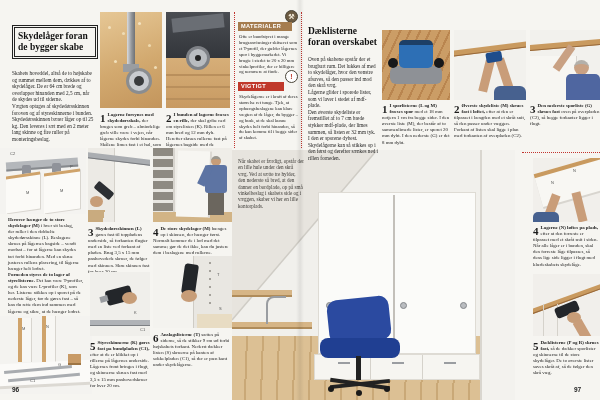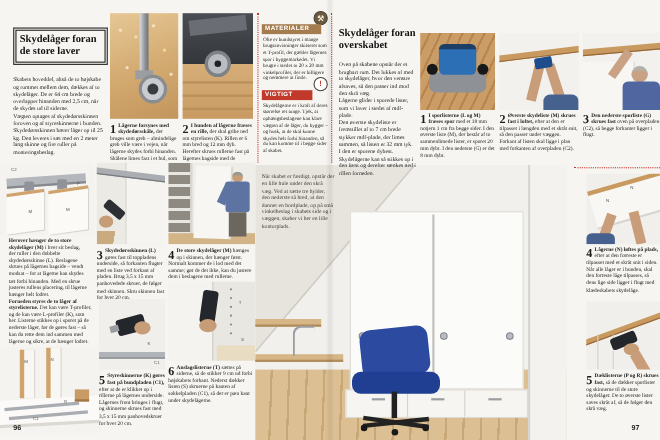--- a/index.html
+++ b/index.html
@@ -32,21 +32,21 @@
 </style>
 </head>
 <body>
 
 <div id="spread">
 
   <div class="abs" style="left:0;top:0;width:300px;height:400px;">
 
     <div class="abs titlebox" style="left:12px;top:25px;width:82px;">
       <div class="inner">
-          <div class="pgtitle">Skydelåger foran de store laver</div>
+          <div class="pgtitle">Skydelåger foran de bygger skabe</div>
         </div>
     </div>
 
     <div class="abs intro" style="left:12px;top:70px;width:82px;height:78px;">Skabets hoveddel, altså de to højskabe og rummet mellem dem, dækkes af to skydelåger. De er 64 cm brede og overlapper hinanden med 2,5 cm, når de skydes ud til siderne.
 Vægten optages af skydedørsskinnen foroven og af styreskinnerne i bunden.
 Skydedørsskinnen bærer låger op til 25 kg. Den leveres i sæt med en 2 meter lang skinne og fire ruller på monteringsbeslag.</div>
 
     <div class="abs ph" style="left:100px;top:12px;width:62px;height:96px;background:linear-gradient(160deg,#e6c795 0%,#d2a96f 55%,#c3955c 100%);">
       <div class="abs" style="left:8px;top:14px;width:3px;height:3px;border-radius:50%;background:#f2e1bd;box-shadow:14px 6px 0 #efdcb4,30px -4px 0 #f4e4c2,40px 18px 0 #eed9ae,6px 34px 0 #f2e0ba,46px 40px 0 #efdcb4,20px 52px 0 #f4e4c2;"></div>
       <div class="abs" style="left:27px;top:0;width:8px;height:56px;background:linear-gradient(90deg,#d9dbde,#8f9296 60%,#6f7276);"></div>
@@ -190,21 +190,21 @@
     <div class="abs" style="left:98px;top:232px;width:60px;height:4px;background:#222;transform:rotate(8deg);"></div>
     <div class="abs" style="left:96px;top:236px;width:6px;height:6px;border-radius:50%;background:#1a1a1a;box-shadow:28px 4px 0 #1a1a1a,56px 0 0 #1a1a1a;"></div>
     <div class="abs" style="left:248px;top:0;width:35px;height:250px;background:#f3f2ee;border-left:2px solid #d9d6cf;"></div>
     <div class="abs overlaytxt" style="left:6px;top:8px;width:66px;">Når skabet er færdigt, opstår der en lille hule under den skrå væg. Ved at sætte tre hylder, den nederste så bred, at den danner en bordplade, op på små vinkelbeslag i skabets side og i væggen, skaber vi her en lille kontorplads.</div>
   </div>
 
   <div class="abs" style="left:296px;top:0;width:8px;height:400px;background:linear-gradient(to right,rgba(0,0,0,0) 0,rgba(0,0,0,0.07) 50%,rgba(0,0,0,0) 100%);"></div>
 
   <div class="abs" style="left:300px;top:0;width:300px;height:400px;">
 
-    <div class="abs pgtitle" style="left:8px;top:26px;width:72px;">Skydelåger foran overskabet</div>
+    <div class="abs pgtitle" style="left:8px;top:26px;width:72px;">Dæklisterne foran overskabet</div>
     <div class="abs intro" style="left:8px;top:56px;width:70px;height:96px;">Oven på skabene opstår der et brugbart rum. Det lukkes af med to skydelåger, hvor den venstre afsaves, så den passer ind mod den skrå væg.
 Lågerne glider i sporede lister, som vi laver i stedet af mdf-plade.
 Den øverste skydeliste er fremstillet af to 7 cm brede stykker mdf-plade, der limes sammen, så listen er 32 mm tyk. I den er sporene dybest. Skydelågerne kan så stikkes op i den først og derefter sænkes ned i rillen forneden.</div>
 
     <div class="abs ph" style="left:82px;top:30px;width:68px;height:70px;background:repeating-linear-gradient(115deg,#cb9d66 0 7px,#b9854f 7px 9px);">
       <div class="abs" style="left:8px;top:36px;width:52px;height:18px;background:#8e9196;border-radius:6px;"></div>
       <div class="abs" style="left:17px;top:10px;width:34px;height:28px;background:#2d6fb5;border-radius:5px;border-top:5px solid #1d3f66;box-sizing:border-box;"></div>
       <div class="abs" style="left:6px;top:28px;width:10px;height:10px;border-radius:50%;background:#17181a;"></div>
       <div class="abs" style="left:52px;top:28px;width:10px;height:10px;border-radius:50%;background:#17181a;"></div>
     </div>

